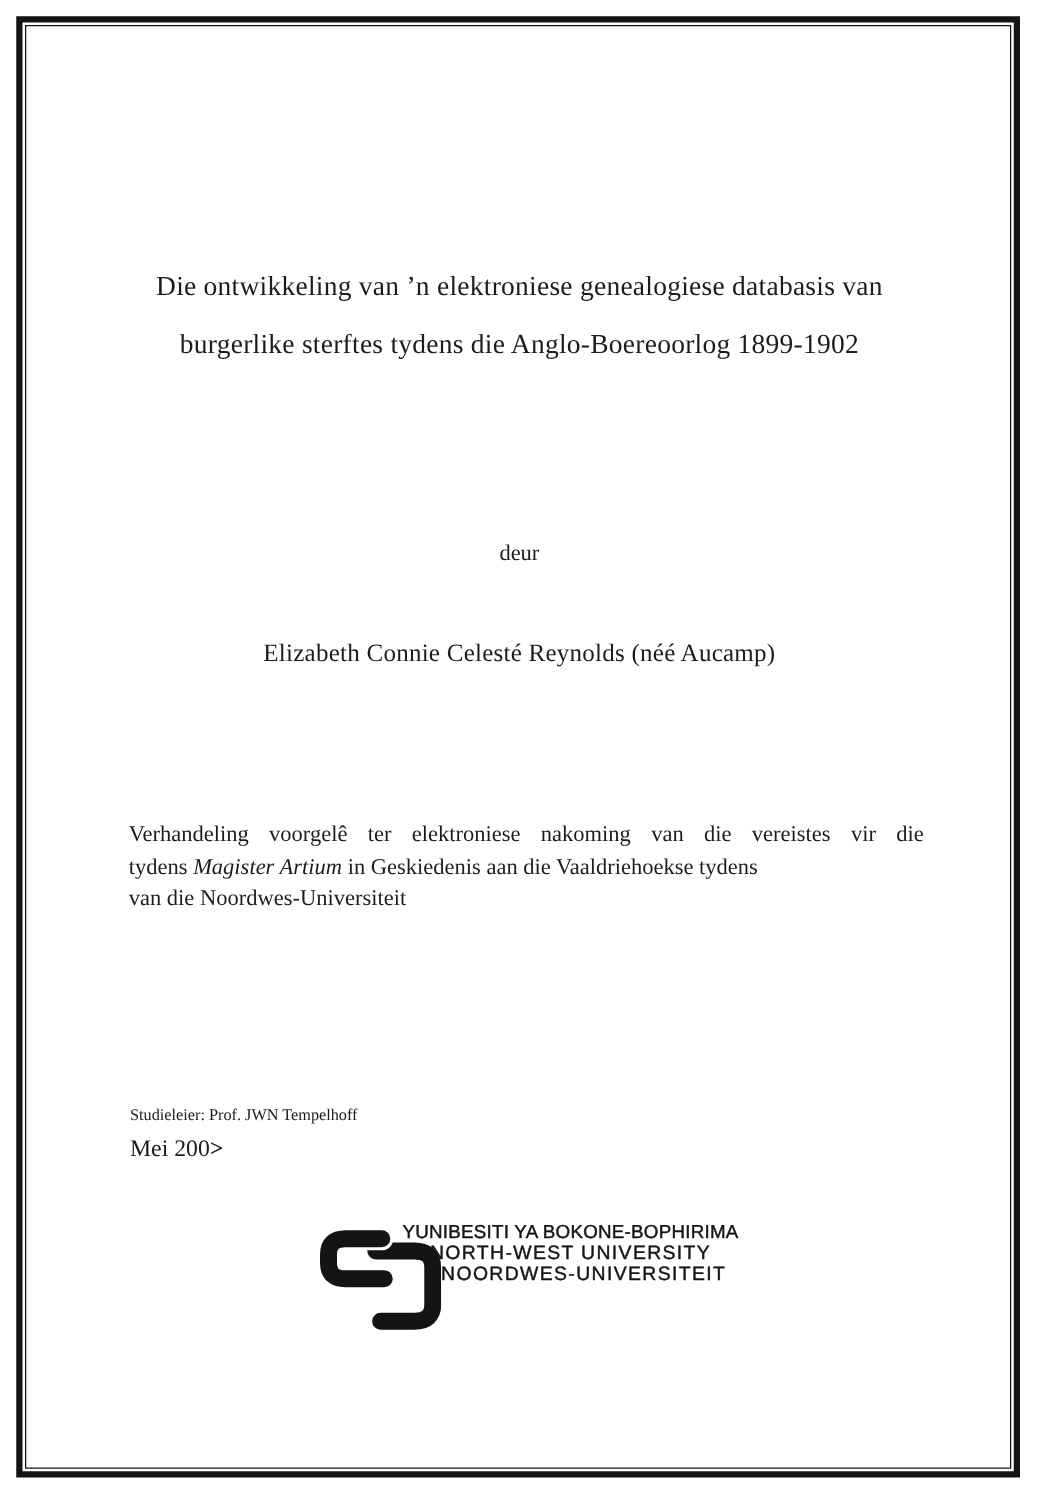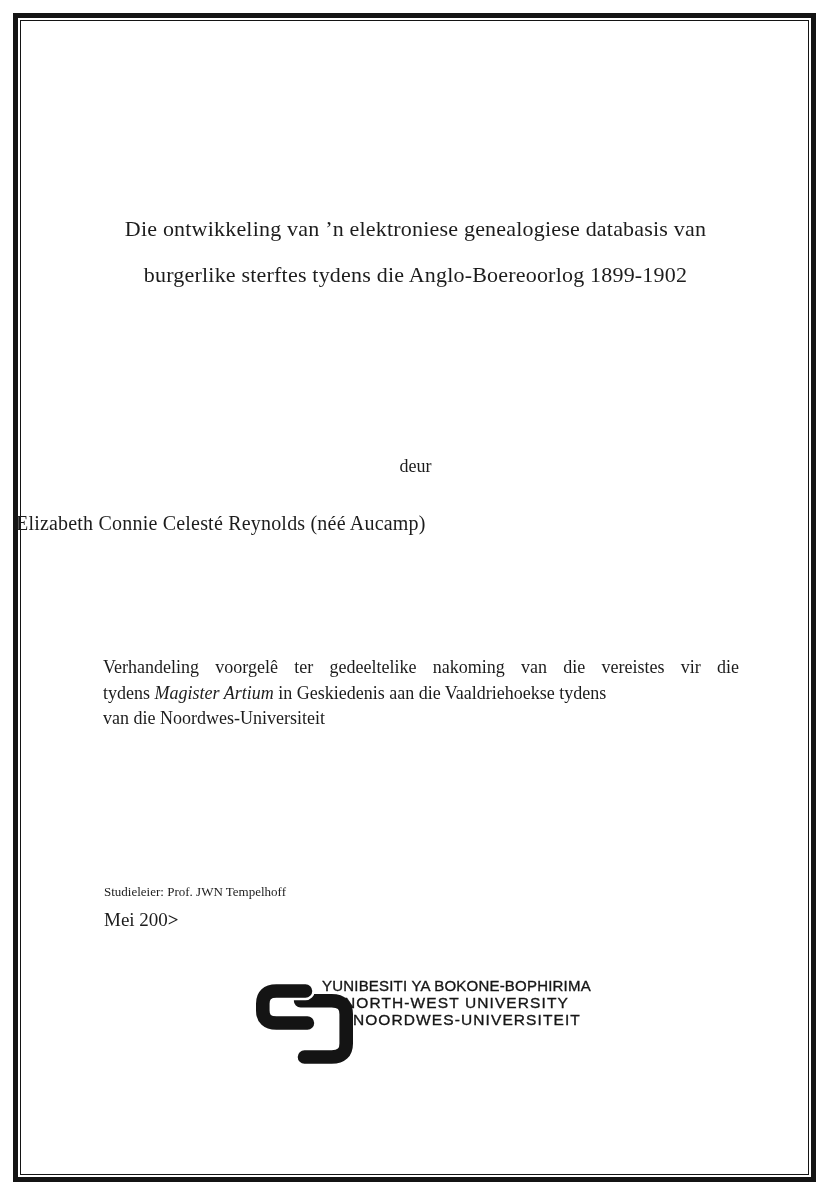--- a/index.html
+++ b/index.html
@@ -27,29 +27,29 @@
     left: 0; right: 0;
     top: 206px;
     text-align: center;
     font-size: 22px;
     line-height: 46px;
     letter-spacing: 0.2px;
   }
   .byline {
     position: absolute;
     left: 0; right: 0;
-    top: 456px;
+    top: 432px;
     text-align: center;
     font-size: 18px;
   }
   .author {
     position: absolute;
-    left: 16px; right: 0;
+    left: 0; right: 0;
     top: 512px;
-    text-align: left;
+    text-align: center;
     font-size: 20px;
     letter-spacing: 0.2px;
   }
   .statement {
     position: absolute;
     left: 103px;
     width: 636px;
     top: 655px;
     font-size: 18px;
     line-height: 25.5px;
@@ -112,21 +112,21 @@
   <div class="thesis-title">
     <div>Die ontwikkeling van ’n elektroniese genealogiese databasis van</div>
     <div>burgerlike sterftes tydens die Anglo-Boereoorlog 1899-1902</div>
   </div>
 
   <div class="byline">deur</div>
 
   <div class="author">Elizabeth Connie Celesté Reynolds (néé Aucamp)</div>
 
   <div class="statement">
-    <div class="st-line1">Verhandeling voorgelê ter gedeeltelike nakoming van die vereistes vir die</div>
+    <div class="st-line1">Verhandeling voorgelê ter elektroniese nakoming van die vereistes vir die</div>
     <div class="st-line2"><span>tydens </span><span class="st-italic">Magister Artium</span><span> in Geskiedenis aan die Vaaldriehoekse tydens</span></div>
     <div class="st-line3">van die Noordwes-Universiteit</div>
   </div>
 
   <div class="supervisor">Studieleier: Prof. JWN Tempelhoff</div>
 
   <div class="date-line"><span>Mei 200</span><span class="date-glyph">&gt;</span></div>
 
   <div class="logo">
     <svg class="logo-mark" width="97" height="80" viewBox="0 0 100 82" xmlns="http://www.w3.org/2000/svg">

